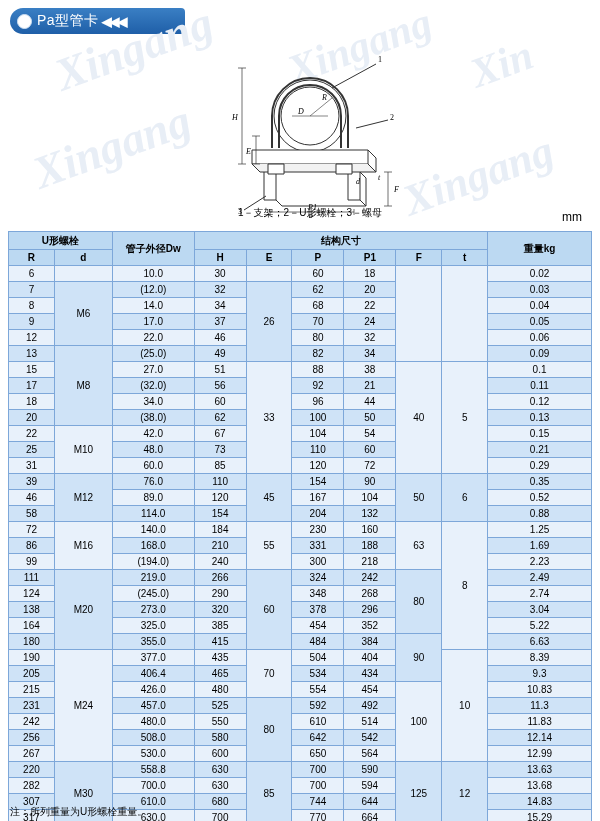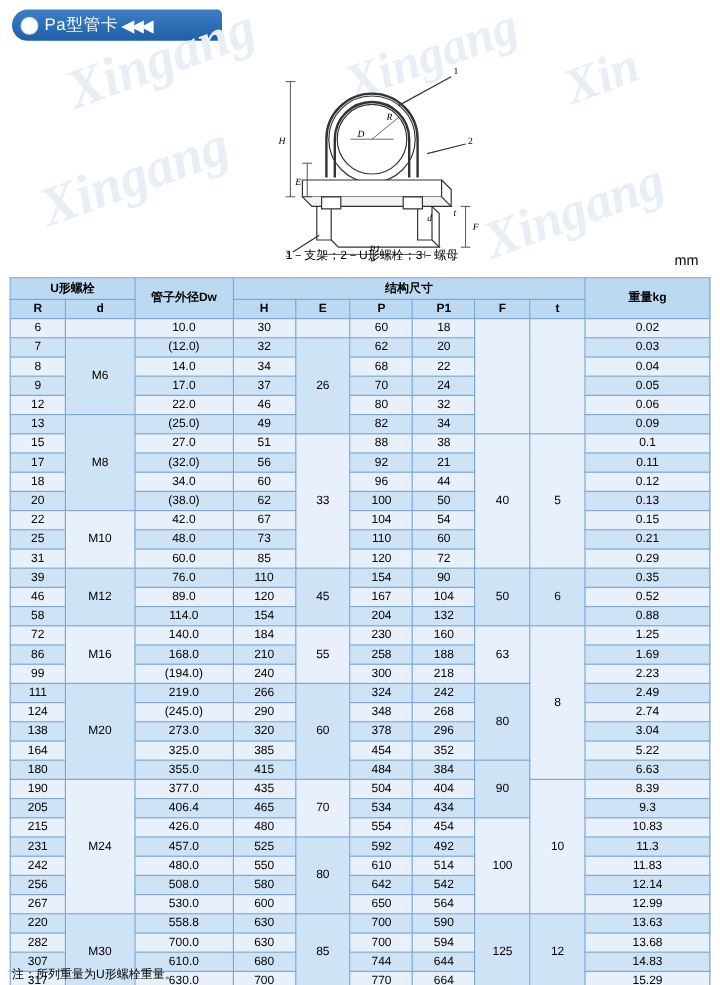--- a/index.html
+++ b/index.html
@@ -340,21 +340,21 @@
         <td>230</td>
         <td>160</td>
         <td rowspan="3">63</td>
         <td rowspan="8">8</td>
         <td>1.25</td>
       </tr>
       <tr>
         <td class="alt">86</td>
         <td class="alt">168.0</td>
         <td class="alt">210</td>
-        <td class="alt">258</td>
+        <td class="alt">331</td>
         <td class="alt">188</td>
         <td class="alt">1.69</td>
       </tr>
       <tr>
         <td>99</td>
         <td>(194.0)</td>
         <td>240</td>
         <td>300</td>
         <td>218</td>
         <td>2.23</td>

